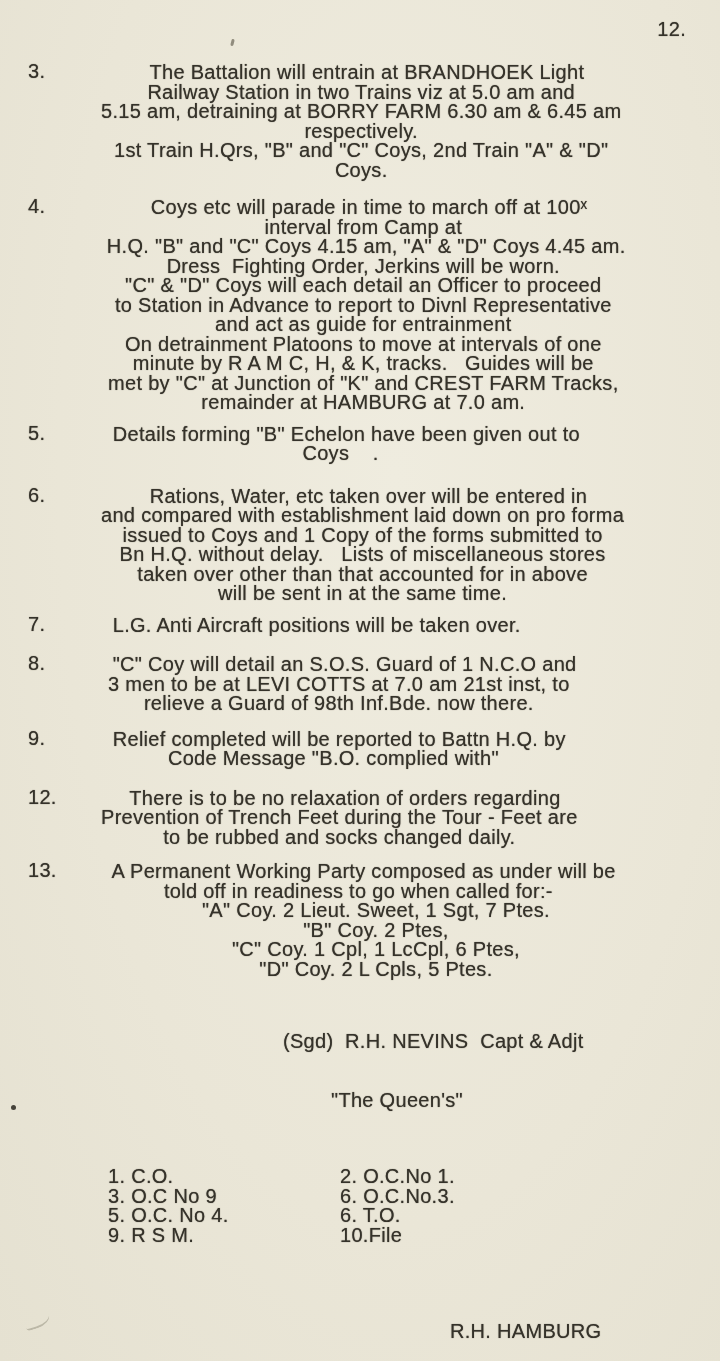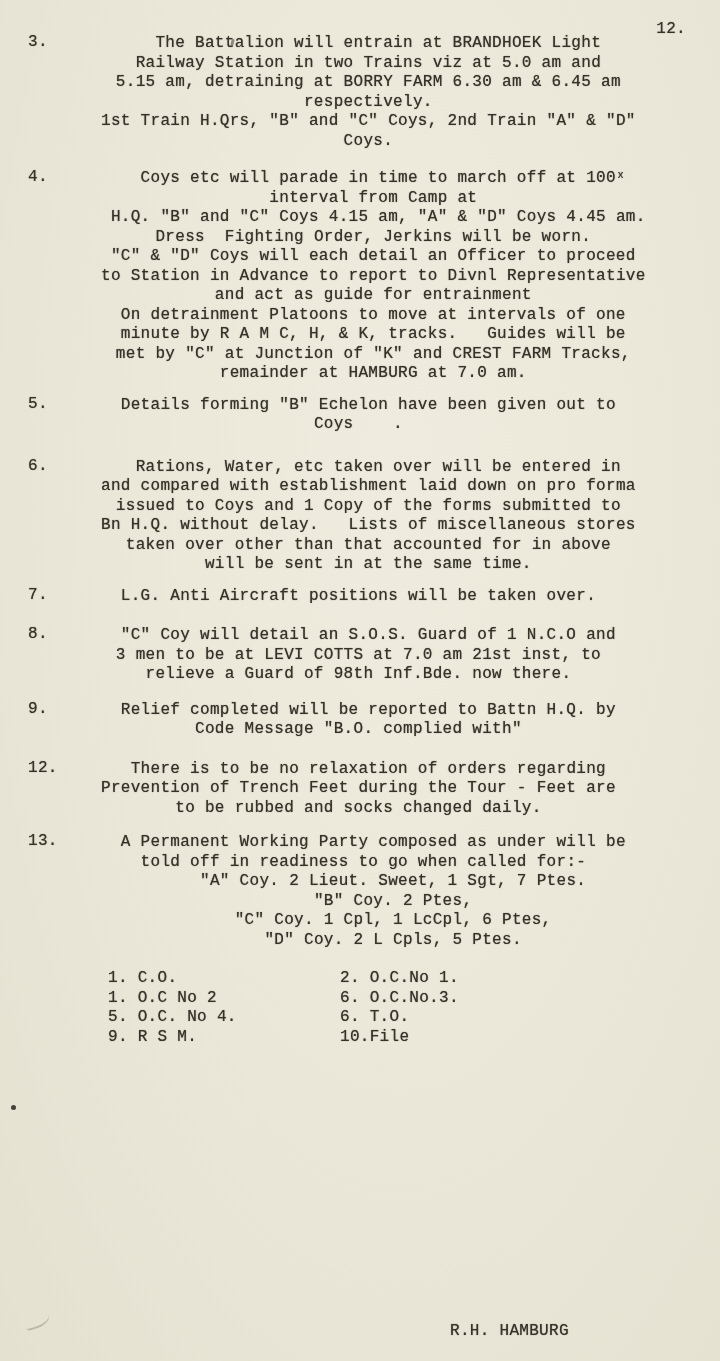--- a/index.html
+++ b/index.html
@@ -7,27 +7,27 @@
     padding: 0;
     background: #e7e3d4;
   }
   .page {
     position: relative;
     width: 720px;
     height: 1361px;
     box-sizing: border-box;
     background:
       radial-gradient(ellipse at 55% 35%, #efecdf 0%, #eae6d7 60%, #e5e1d1 100%);
-    font-family: Liberation Mono, monospace;
-    font-size: 16px;
+    font-family: Liberation Sans, sans-serif;
+    font-size: 20px;
     line-height: 19.5px;
     letter-spacing: 0.3px;
     color: #35322a;
     text-shadow: 0 0 1px rgba(52, 48, 38, 0.75);
-    padding: 33px 0 0 28px;
+    padding: 62px 0 0 28px;
     overflow: hidden;
   }
   .page-number {
     position: absolute;
     top: 20px;
     right: 34px;
   }
   .para {
     display: flex;
     align-items: flex-start;
@@ -185,27 +185,31 @@
       <pre class="para-body">  A Permanent Working Party composed as under will be
 told off in readiness to go when called for:-
       "A" Coy. 2 Lieut. Sweet, 1 Sgt, 7 Ptes.
       "B" Coy. 2 Ptes,
       "C" Coy. 1 Cpl, 1 LcCpl, 6 Ptes,
       "D" Coy. 2 L Cpls, 5 Ptes.</pre>
     </div>
 
   </section>
 
+  <div class="sgd-block">
+    <div>(Sgd)  R.H. NEVINS  Capt &amp; Adjt</div>
+    <div class="sgd-line2">"The Queen's"</div>
+  </div>
 
   <div class="copies">
     <div>
       <span class="copy-left">1. C.O.</span><span class="copy-right">2. O.C.No 1.</span>
     </div>
     <div>
-      <span class="copy-left">1. O.C No 2</span><span class="copy-right">6. O.C.No.3.</span>
+      <span class="copy-left">3. O.C No 9</span><span class="copy-right">6. O.C.No.3.</span>
     </div>
     <div>
       <span class="copy-left">5. O.C. No 4.</span><span class="copy-right">6. T.O.</span>
     </div>
     <div>
       <span class="copy-left">9. R S M.</span><span class="copy-right">10.File</span>
     </div>
 
   </div>
 

